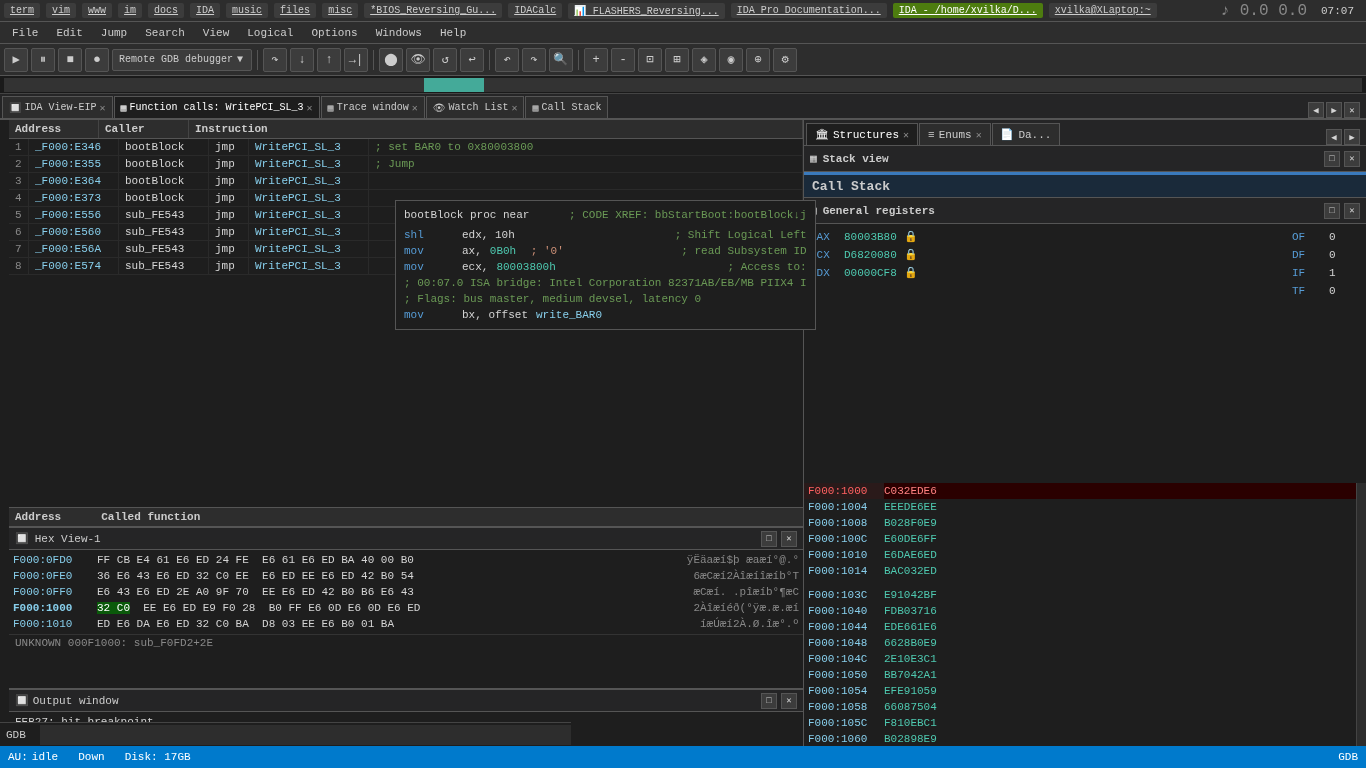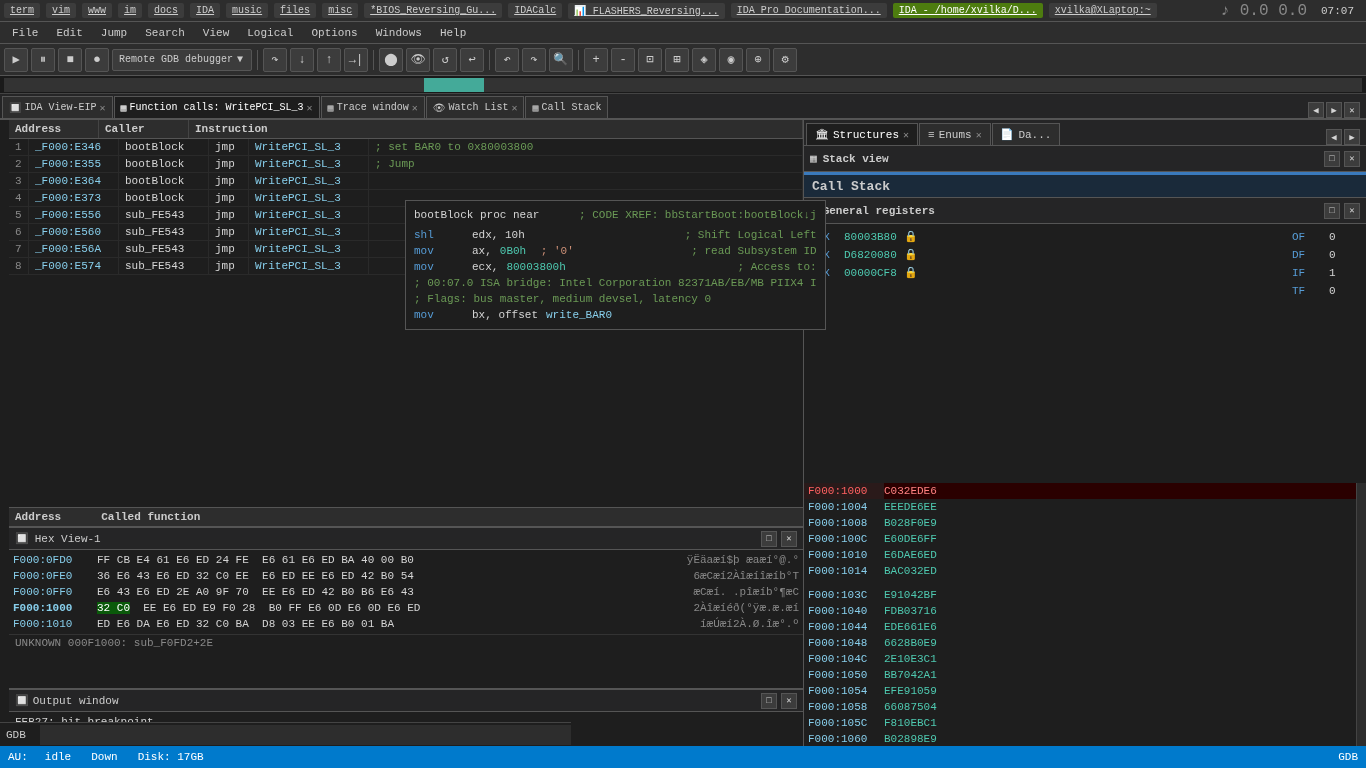--- a/index.html
+++ b/index.html
@@ -178,21 +178,21 @@
     .func-cell.addr-col { width: 90px; color: #87ceeb; }
     .func-cell.caller-col { width: 90px; color: #d4d4d4; }
     .func-cell.inst1 { width: 40px; color: #d4d4d4; }
     .func-cell.inst2 { width: 120px; color: #87ceeb; }
     .func-cell.comment { flex: 1; color: #6a9955; }
 
     
     #code-popup {
       position: absolute;
       top: 80px;
-      left: 405px;
+      left: 395px;
       background: #1e1e1e;
       border: 1px solid #555;
       padding: 6px 8px;
       font-size: 11px;
       z-index: 10;
       min-width: 350px;
     }
     .code-line { display: flex; gap: 8px; color: #d4d4d4; line-height: 16px; }
     .code-mnemonic { color: #569cd6; min-width: 50px; }
     .code-operands { color: #d4d4d4; }
@@ -257,21 +257,21 @@
       width: 1366px;
       height: 22px;
       background: #007acc;
       display: flex;
       align-items: center;
       padding: 0 8px;
       gap: 20px;
       font-size: 11px;
       color: #fff;
     }
-    .status-item { display: flex; align-items: center; gap: 17px; }
+    .status-item { display: flex; align-items: center; gap: 4px; }
 
     
     #right-panel {
       flex: 1;
       display: flex;
       flex-direction: column;
       overflow: hidden;
     }
 
     

